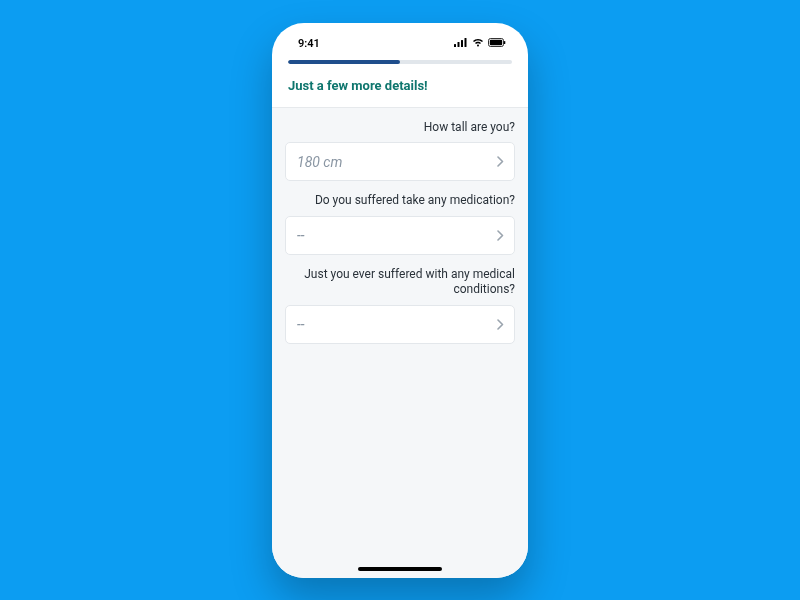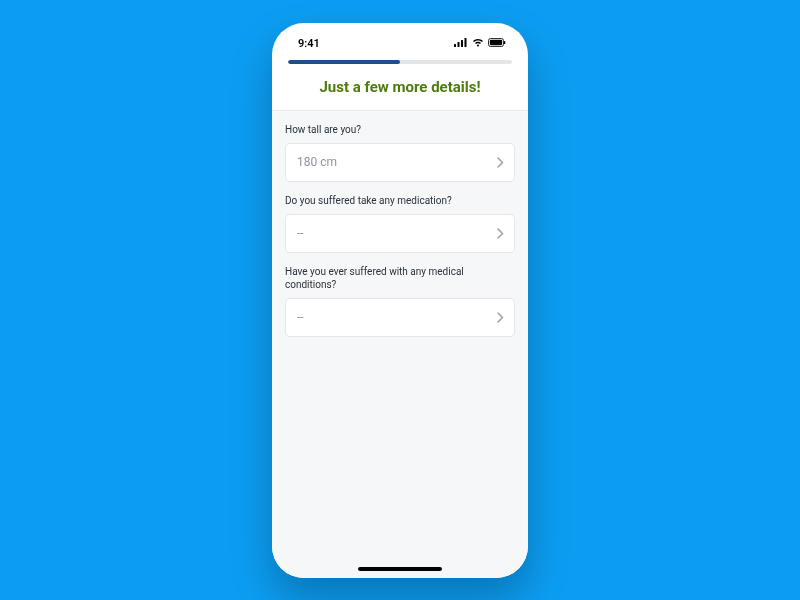--- a/index.html
+++ b/index.html
@@ -49,54 +49,56 @@
       overflow: hidden;
       margin-bottom: 14px;
     }
     .progress-fill {
       width: 50%;
       height: 100%;
       background: #1f4e8c;
       border-radius: 2px;
     }
     .title {
-      text-align: center;
-      color: #4d7c0f;
-      font-size: 15px;
+      text-align: left;
+      color: #0f766e;
+      font-size: 13px;
       font-weight: 700;
     }
     .form-area {
       background: #f5f7f9;
       flex: 1;
       padding: 12px 13px 0 13px;
       border-top: 1px solid #e6e9ec;
     }
     .field-group {
       margin-bottom: 12px;
     }
     .field-label {
-      font-size: 10px;
+      font-size: 12px;
       color: #2a323a;
       margin-bottom: 7px;
       line-height: 1.3;
+      text-align: right;
     }
     .field-input {
       width: 100%;
       background: #fff;
       border: 1px solid #e3e7eb;
       border-radius: 5px;
       padding: 9px 10px 9px 11px;
       display: flex;
       align-items: center;
       justify-content: space-between;
       cursor: pointer;
     }
     .field-value {
-      font-size: 12px;
+      font-size: 14px;
       color: #8a96a3;
+      font-style: italic;
     }
     .chevron {
       color: #9aa4ae;
       flex-shrink: 0;
     }
     .home-indicator {
       position: absolute;
       bottom: 7px;
       left: 50%;
       transform: translateX(-50%);
@@ -165,21 +167,21 @@
         <span class="field-value">--</span>
         <span class="chevron">
           <svg width="7" height="11" viewBox="0 0 7 11">
               <path d="M1 1 L5.5 5.5 L1 10" stroke="#9aa4ae" stroke-width="1.6" fill="none" stroke-linecap="round" stroke-linejoin="round"></path>
             </svg>
         </span>
       </div>
     </div>
 
     <div class="field-group">
-      <div class="field-label">Have you ever suffered with any medical conditions?</div>
+      <div class="field-label">Just you ever suffered with any medical conditions?</div>
       <div class="field-input">
         <span class="field-value">--</span>
         <span class="chevron">
           <svg width="7" height="11" viewBox="0 0 7 11">
               <path d="M1 1 L5.5 5.5 L1 10" stroke="#9aa4ae" stroke-width="1.6" fill="none" stroke-linecap="round" stroke-linejoin="round"></path>
             </svg>
         </span>
       </div>
     </div>
 

